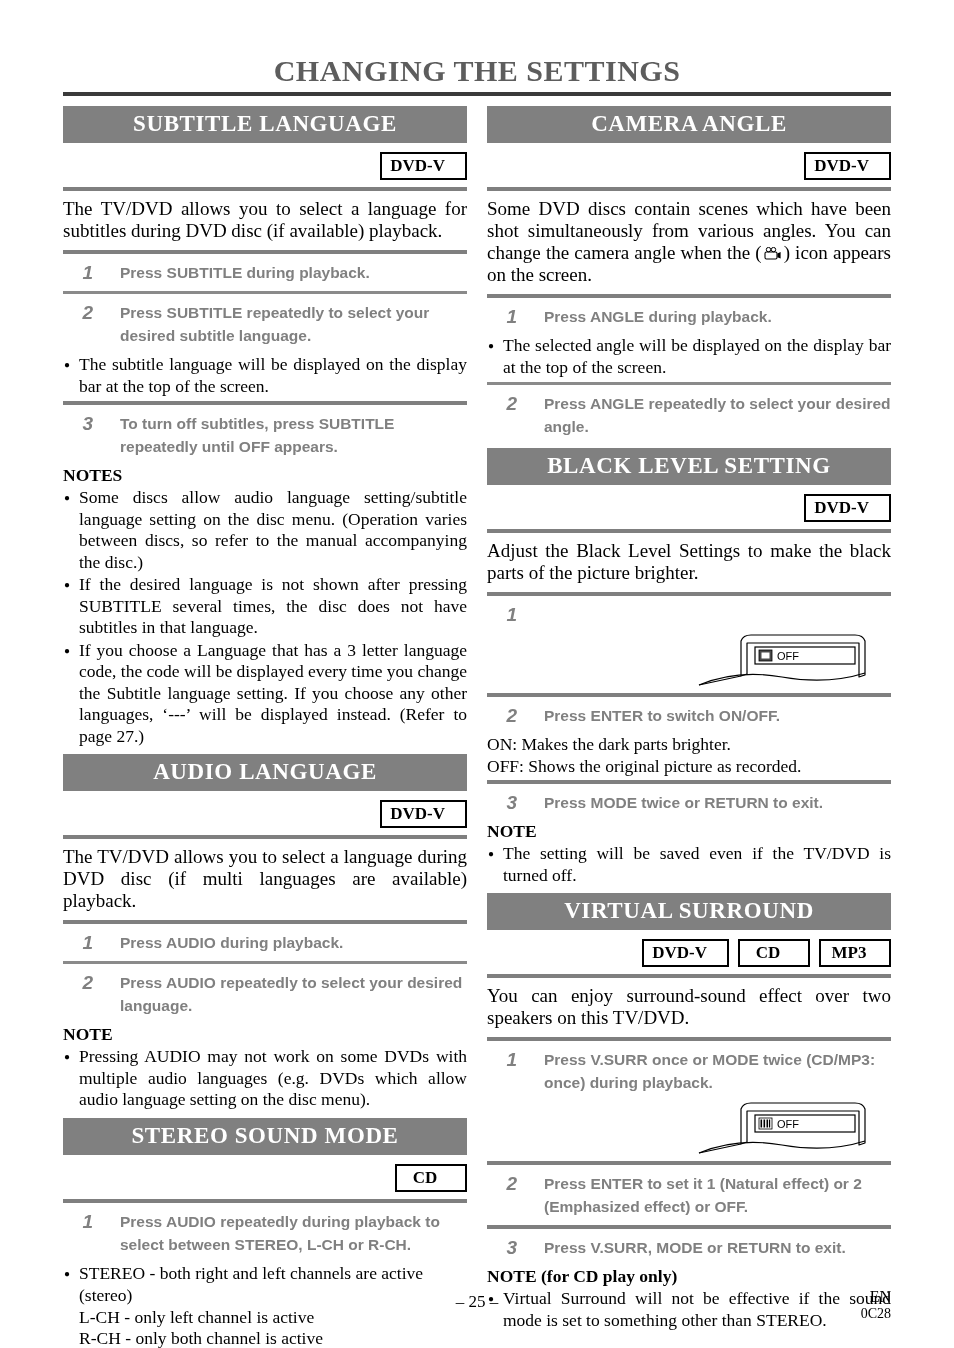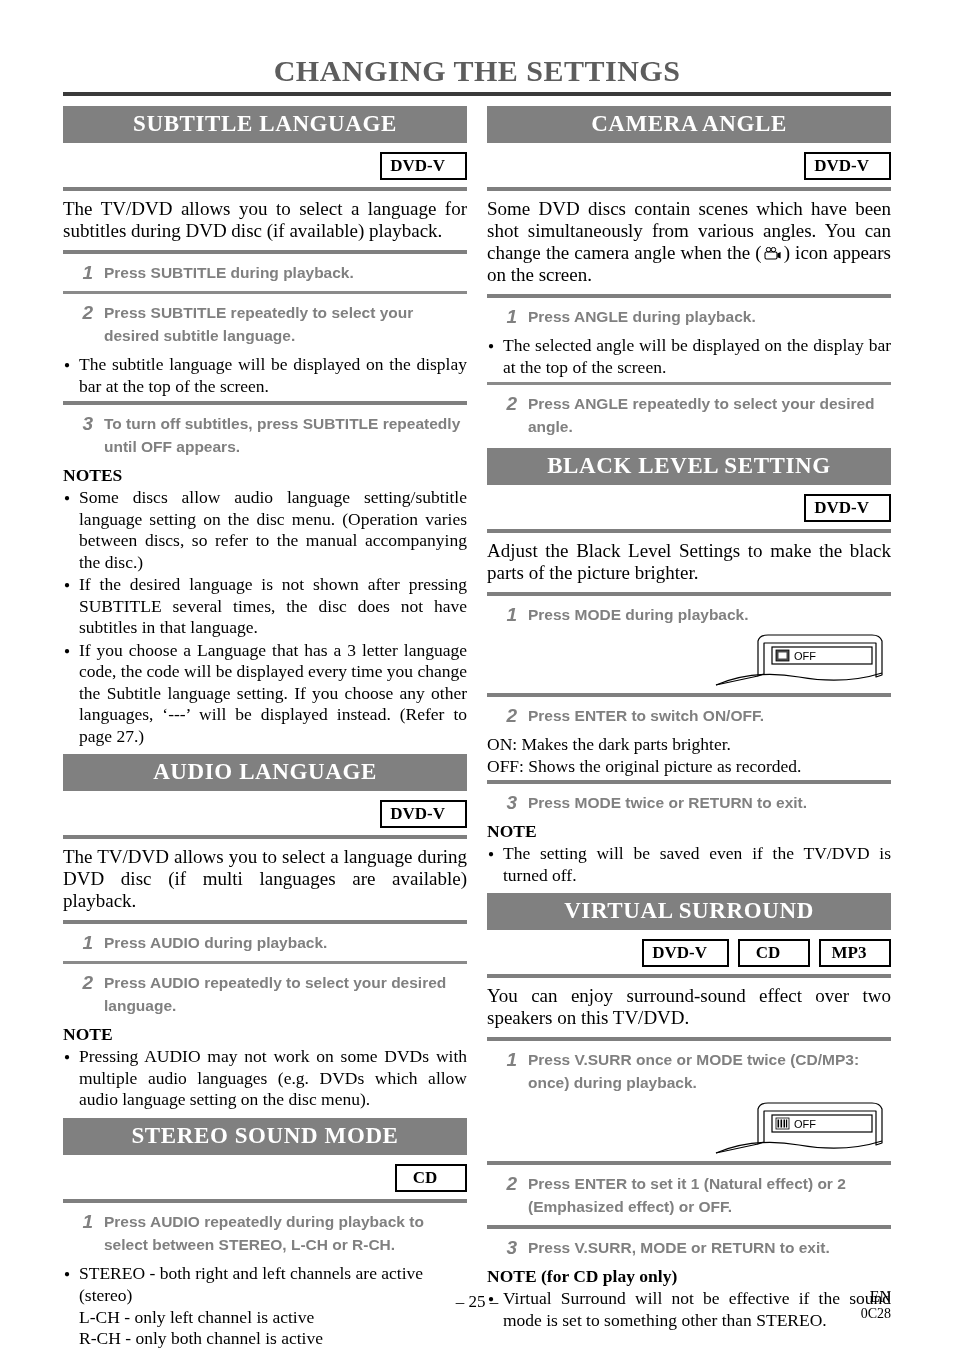--- a/index.html
+++ b/index.html
@@ -128,20 +128,21 @@
     padding-right: 11px;
     line-height: 23px;
   }
   .step-text {
     font-family: "Liberation Sans", sans-serif;
     font-weight: bold;
     font-size: 15.5px;
     color: #808080;
     line-height: 23px;
     flex: 1 1 auto;
+    margin-left: 16px;
   }
 
   
   .note-head {
     font-family: "Liberation Serif", serif;
     font-weight: bold;
     font-size: 17.5px;
     line-height: 21px;
     margin: 2px 0 0 0;
   }
@@ -182,21 +183,21 @@
   }
 
   
   .osd-wrap {
     position: relative;
     height: 58px;
     margin: 2px 0 2px 0;
   }
   .osd-svg {
     position: absolute;
-    right: 7px;
+    right: 24px;
     top: 0;
   }
 
   
   .pagenum {
     position: absolute;
     left: 0;
     top: 1292px;
     width: 954px;
     text-align: center;
@@ -360,21 +361,20 @@
       <div class="sec-bar">BLACK LEVEL SETTING</div>
       <div class="badge-row">
         <span class="badge">DVD-V</span>
       </div>
       <div class="rule-thick"></div>
       <div class="body-p">Adjust the Black Level Settings to make the black parts of the picture brighter.</div>
       <div class="rule-thick"></div>
 
       <div class="step">
         <span class="step-num">1</span>
-        <span class="step-text">Press MODE during playback.</span>
       </div>
 
       <div class="osd-wrap">
         <div class="osd-svg">
           <svg width="170" height="56" viewBox="0 0 170 56">
             <path d="M44 8 Q46 2 54 2 L158 2 Q166 2 168 8 L168 42 L162 44 L162 10 L50 10 L50 41 L44 43 Z" fill="#ffffff" stroke="#000" stroke-width="1.2" stroke-linejoin="round"></path>
             <path d="M2 52 Q40 36 85 44 Q130 52 168 40" fill="none" stroke="#000" stroke-width="1.2"></path>
             <path d="M44 43 L2 52" fill="none" stroke="#000" stroke-width="1.2"></path>
             <rect x="58" y="14" width="100" height="17" fill="#ffffff" stroke="#000" stroke-width="1.2"></rect>
             <rect x="62" y="17" width="13" height="11" fill="#4a4a4a" stroke="#000" stroke-width="0.8"></rect>

